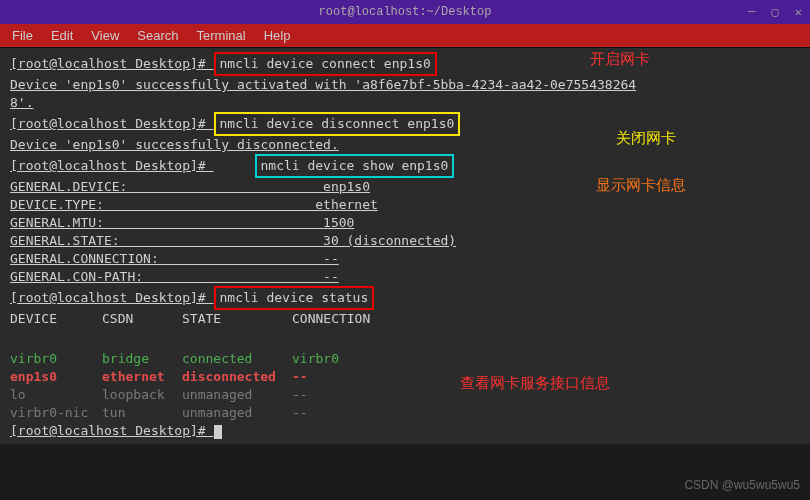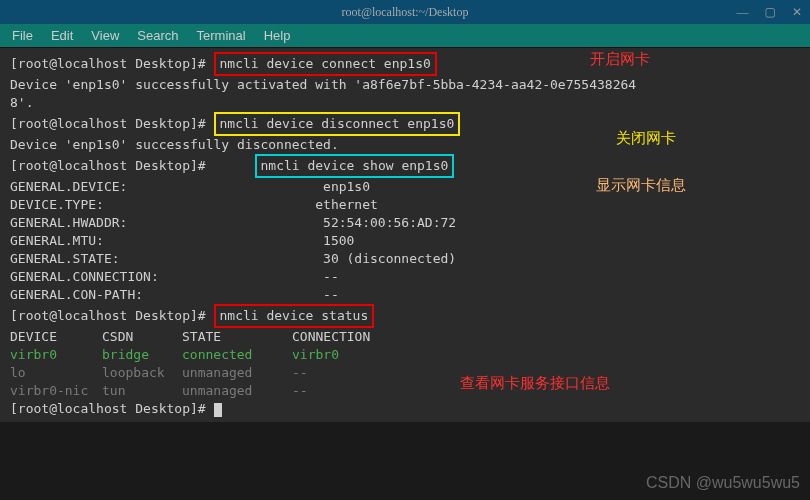--- a/index.html
+++ b/index.html
@@ -7,78 +7,78 @@
   background: #1a1a1a;
   font-family: "DejaVu Sans Mono", Consolas, monospace;
   font-size: 13px;
   color: #d0d0d0;
   width: 810px;
   height: 500px;
   overflow: hidden;
   position: relative;
 }
 .titlebar {
-  background: #0c4a6e;
+  background: #4c1d95;
   height: 24px;
   display: flex;
   align-items: center;
   justify-content: center;
   position: relative;
   color: #aaa;
-  font-family: Liberation Serif, serif;
+  font-family: Liberation Mono, monospace;
   font-size: 12px;
 }
 .winbtns {
   position: absolute;
   right: 8px;
   display: flex;
   gap: 16px;
   color: #999;
   font-size: 12px;
 }
 .winbtn { cursor: pointer; }
 .menubar {
-  background: #0f766e;
+  background: #b91c1c;
   height: 24px;
   display: flex;
   align-items: center;
   gap: 18px;
   padding: 0 12px;
   color: #ccc;
   font-family: sans-serif;
   font-size: 13px;
   border-bottom: 1px solid #111;
 }
 .menuitem { cursor: pointer; }
 .terminal {
   background: #2b2b2b;
   padding: 4px 10px;
   line-height: 18px;
   position: relative;
 }
-.line { white-space: pre; }
+.line { white-space: pre; text-decoration: underline; }
 .inside-box { padding: 1px 4px; }
-.green { color: #4caf50; }
+.green { color: #4caf50; margin-top: 22px; }
 .redt { color: #e24c4c; font-weight: bold; }
 .grey { color: #7a7a7a; }
 .box-red { border: 2px solid #e60000; display: inline-block; }
 .box-yellow { border: 2px solid #f5e500; display: inline-block; }
 .box-cyan { border: 2px solid #00d0d0; display: inline-block; margin-left: 41px; }
 .cursor { display: inline-block; width: 8px; height: 14px; background: #d0d0d0; vertical-align: middle; }
 .annot { position: absolute; font-family: "SimSun", serif; font-size: 15px; }
 .annot.red { color: #ff3030; }
 .annot.yellow { color: #f5e500; margin-top: 7px; }
-.annot.cyan { color: #fdba74; }
+.annot.cyan { color: #f97316; }
 .watermark {
   position: absolute;
   right: 10px;
   bottom: 8px;
   color: #999;
   font-family: sans-serif;
-  font-size: 16px;
+  font-size: 12px;
   opacity: 0.6;
 }
 .col { display: inline-block; }
 .c1 { width: 92px; }
 .c2 { width: 80px; }
 .c3 { width: 110px; }
 </style>
 </head>
 <body>
 
@@ -104,32 +104,32 @@
   <div class="line"><span>[root@localhost Desktop]# </span><span class="box-red inside-box">nmcli device connect enp1s0</span></div>
   <div class="line">Device 'enp1s0' successfully activated with 'a8f6e7bf-5bba-4234-aa42-0e755438264</div>
   <div class="line">8'.</div>
   <div class="line"><span>[root@localhost Desktop]# </span><span class="box-yellow inside-box">nmcli device disconnect enp1s0</span></div>
   <div class="line">Device 'enp1s0' successfully disconnected.</div>
   <div class="line"><span>[root@localhost Desktop]# </span><span class="box-cyan inside-box">nmcli device show enp1s0</span></div>
 
   <div id="show-rows">
       <div class="line">GENERAL.DEVICE:                         enp1s0</div>
       <div class="line">DEVICE.TYPE:                           ethernet</div>
-      <div class="line">GENERAL.HWADDR:                         52:54:00:56:AD:72</div>
       <div class="line">GENERAL.MTU:                            1500</div>
       <div class="line">GENERAL.STATE:                          30 (disconnected)</div>
       <div class="line">GENERAL.CONNECTION:                     --</div>
       <div class="line">GENERAL.CON-PATH:                       --</div>
     </div>
 
   <div class="line"><span>[root@localhost Desktop]# </span><span class="box-red inside-box">nmcli device status</span></div>
 
   <div class="line"><span class="col c1">DEVICE</span><span class="col c2">CSDN</span><span class="col c3">STATE</span><span class="col">CONNECTION</span></div>
   <div id="table-rows">
       <div class="line"><span class="col c1 green">virbr0</span><span class="col c2 green">bridge</span><span class="col c3 green">connected</span><span class="col green">virbr0</span></div>
+      <div class="line"><span class="col c1 redt">enp1s0</span><span class="col c2 redt">ethernet</span><span class="col c3 redt">disconnected</span><span class="col redt">--</span></div>
       <div class="line"><span class="col c1 grey">lo</span><span class="col c2 grey">loopback</span><span class="col c3 grey">unmanaged</span><span class="col grey">--</span></div>
       <div class="line"><span class="col c1 grey">virbr0-nic</span><span class="col c2 grey">tun</span><span class="col c3 grey">unmanaged</span><span class="col grey">--</span></div>
     </div>
 
   <div class="line"><span>[root@localhost Desktop]# </span><span class="cursor"></span></div>
 
   <div class="annot red" style="top:2px; left:590px;">开启网卡</div>
   <div class="annot yellow" style="top:74px; left:616px;">关闭网卡</div>
   <div class="annot cyan" style="top:128px; left:596px;">显示网卡信息</div>
   <div class="annot red" style="top:326px; left:460px;">查看网卡服务接口信息</div>

